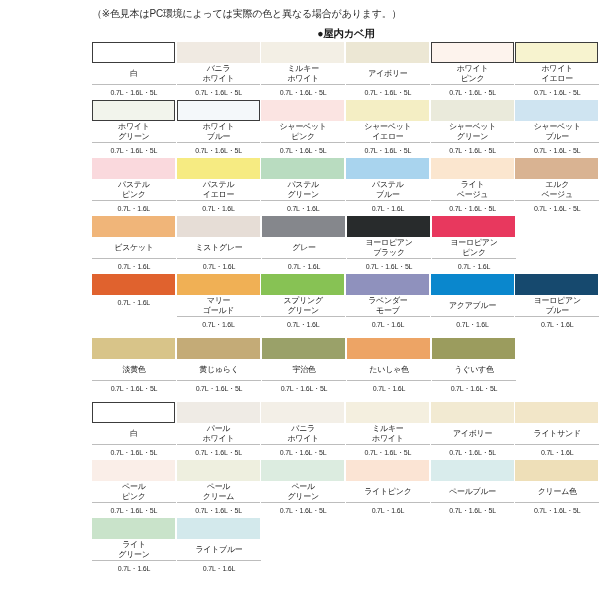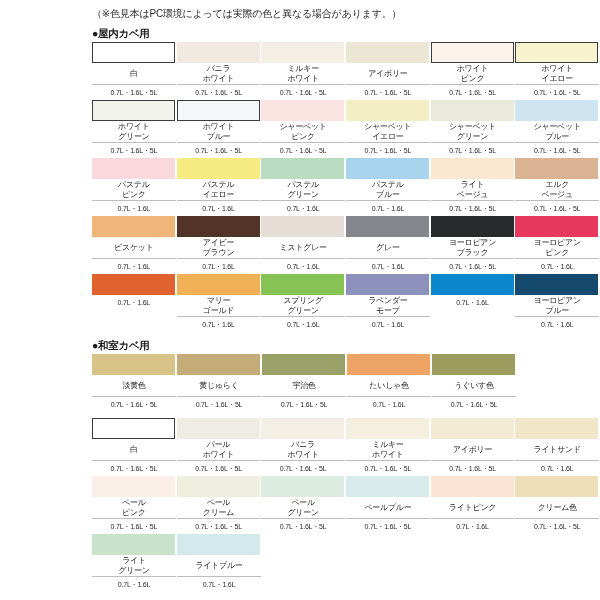--- a/index.html
+++ b/index.html
@@ -26,20 +26,21 @@
   .section{
     margin-top:6px;
   }
   .section-title{
     margin:0 0 2px 92px;
     font-size:10.5px;
     line-height:14px;
     font-weight:bold;
     color:#1a1a1a;
     letter-spacing:-0.3px;
+    text-align:center;
   }
   .rows{
     margin-left:92px;
   }
   .row{
     display:flex;
     flex-direction:row;
   }
   .cell{
     width:84px;
@@ -244,28 +245,20 @@
           </div>
           <div class="row">
             <div class="cell">
               <div class="swatch" style="background: rgb(240, 181, 121);"></div>
               <div class="name">
                 <span>ビスケット</span>
               </div>
               <div class="vol">0.7L・1.6L</div>
             </div>
             <div class="cell">
-              <div class="swatch" style="background: rgb(83, 51, 40);"></div>
-              <div class="name">
-                <span>アイビー</span>
-                <span>ブラウン</span>
-              </div>
-              <div class="vol">0.7L・1.6L</div>
-            </div>
-            <div class="cell">
               <div class="swatch" style="background: rgb(230, 221, 214);"></div>
               <div class="name">
                 <span>ミストグレー</span>
               </div>
               <div class="vol">0.7L・1.6L</div>
             </div>
             <div class="cell">
               <div class="swatch" style="background: rgb(133, 135, 140);"></div>
               <div class="name">
                 <span>グレー</span>
@@ -313,79 +306,81 @@
             <div class="cell">
               <div class="swatch" style="background: rgb(143, 145, 189);"></div>
               <div class="name">
                 <span>ラベンダー</span>
                 <span>モーブ</span>
               </div>
               <div class="vol">0.7L・1.6L</div>
             </div>
             <div class="cell">
               <div class="swatch" style="background: rgb(10, 135, 205);"></div>
+              <div class="name">
+                <span>アクアブルー</span>
+              </div>
               <div class="vol">0.7L・1.6L</div>
             </div>
             <div class="cell">
               <div class="swatch" style="background: rgb(22, 73, 110);"></div>
               <div class="name">
                 <span>ヨーロピアン</span>
                 <span>ブルー</span>
               </div>
               <div class="vol">0.7L・1.6L</div>
-            </div>
-          </div>
-        </div>
-      </div>
-      <div class="section">
-        <div class="section-title">●和室カベ用</div>
-        <div class="rows">
-          <div class="row">
-            <div class="cell">
-              <div class="swatch" style="background: rgb(216, 196, 137);"></div>
-              <div class="name">
-                <span>淡黄色</span>
-              </div>
-              <div class="vol">0.7L・1.6L・5L</div>
-            </div>
-            <div class="cell">
-              <div class="swatch" style="background: rgb(196, 171, 119);"></div>
-              <div class="name">
-                <span>黄じゅらく</span>
-              </div>
-              <div class="vol">0.7L・1.6L・5L</div>
-            </div>
-            <div class="cell">
-              <div class="swatch" style="background: rgb(154, 161, 105);"></div>
-              <div class="name">
-                <span>宇治色</span>
-              </div>
-              <div class="vol">0.7L・1.6L・5L</div>
-            </div>
-            <div class="cell">
-              <div class="swatch" style="background: rgb(237, 164, 101);"></div>
-              <div class="name">
-                <span>たいしゃ色</span>
-              </div>
-              <div class="vol">0.7L・1.6L</div>
-            </div>
-            <div class="cell">
-              <div class="swatch" style="background: rgb(155, 156, 94);"></div>
-              <div class="name">
-                <span>うぐいす色</span>
-              </div>
-              <div class="vol">0.7L・1.6L・5L</div>
             </div>
           </div>
         </div>
       </div>
       <div class="section">
         <div class="rows">
           <div class="row">
             <div class="cell">
+              <div class="swatch" style="background: rgb(216, 196, 137);"></div>
+              <div class="name">
+                <span>淡黄色</span>
+              </div>
+              <div class="vol">0.7L・1.6L・5L</div>
+            </div>
+            <div class="cell">
+              <div class="swatch" style="background: rgb(196, 171, 119);"></div>
+              <div class="name">
+                <span>黄じゅらく</span>
+              </div>
+              <div class="vol">0.7L・1.6L・5L</div>
+            </div>
+            <div class="cell">
+              <div class="swatch" style="background: rgb(154, 161, 105);"></div>
+              <div class="name">
+                <span>宇治色</span>
+              </div>
+              <div class="vol">0.7L・1.6L・5L</div>
+            </div>
+            <div class="cell">
+              <div class="swatch" style="background: rgb(237, 164, 101);"></div>
+              <div class="name">
+                <span>たいしゃ色</span>
+              </div>
+              <div class="vol">0.7L・1.6L</div>
+            </div>
+            <div class="cell">
+              <div class="swatch" style="background: rgb(155, 156, 94);"></div>
+              <div class="name">
+                <span>うぐいす色</span>
+              </div>
+              <div class="vol">0.7L・1.6L・5L</div>
+            </div>
+          </div>
+        </div>
+      </div>
+      <div class="section">
+        <div class="rows">
+          <div class="row">
+            <div class="cell">
               <div class="swatch outlined" style="background: rgb(255, 255, 255);"></div>
               <div class="name">
                 <span>白</span>
               </div>
               <div class="vol">0.7L・1.6L・5L</div>
             </div>
             <div class="cell">
               <div class="swatch" style="background: rgb(239, 235, 229);"></div>
               <div class="name">
                 <span>パール</span>
@@ -443,32 +438,32 @@
             </div>
             <div class="cell">
               <div class="swatch" style="background: rgb(220, 236, 224);"></div>
               <div class="name">
                 <span>ペール</span>
                 <span>グリーン</span>
               </div>
               <div class="vol">0.7L・1.6L・5L</div>
             </div>
             <div class="cell">
+              <div class="swatch" style="background: rgb(251, 228, 212);"></div>
+              <div class="name">
+                <span>ライトピンク</span>
+              </div>
+              <div class="vol">0.7L・1.6L</div>
+            </div>
+            <div class="cell">
               <div class="swatch" style="background: rgb(217, 236, 236);"></div>
               <div class="name">
                 <span>ペールブルー</span>
               </div>
               <div class="vol">0.7L・1.6L・5L</div>
-            </div>
-            <div class="cell">
-              <div class="swatch" style="background: rgb(251, 228, 212);"></div>
-              <div class="name">
-                <span>ライトピンク</span>
-              </div>
-              <div class="vol">0.7L・1.6L</div>
             </div>
             <div class="cell">
               <div class="swatch" style="background: rgb(238, 223, 184);"></div>
               <div class="name">
                 <span>クリーム色</span>
               </div>
               <div class="vol">0.7L・1.6L・5L</div>
             </div>
           </div>
           <div class="row">

